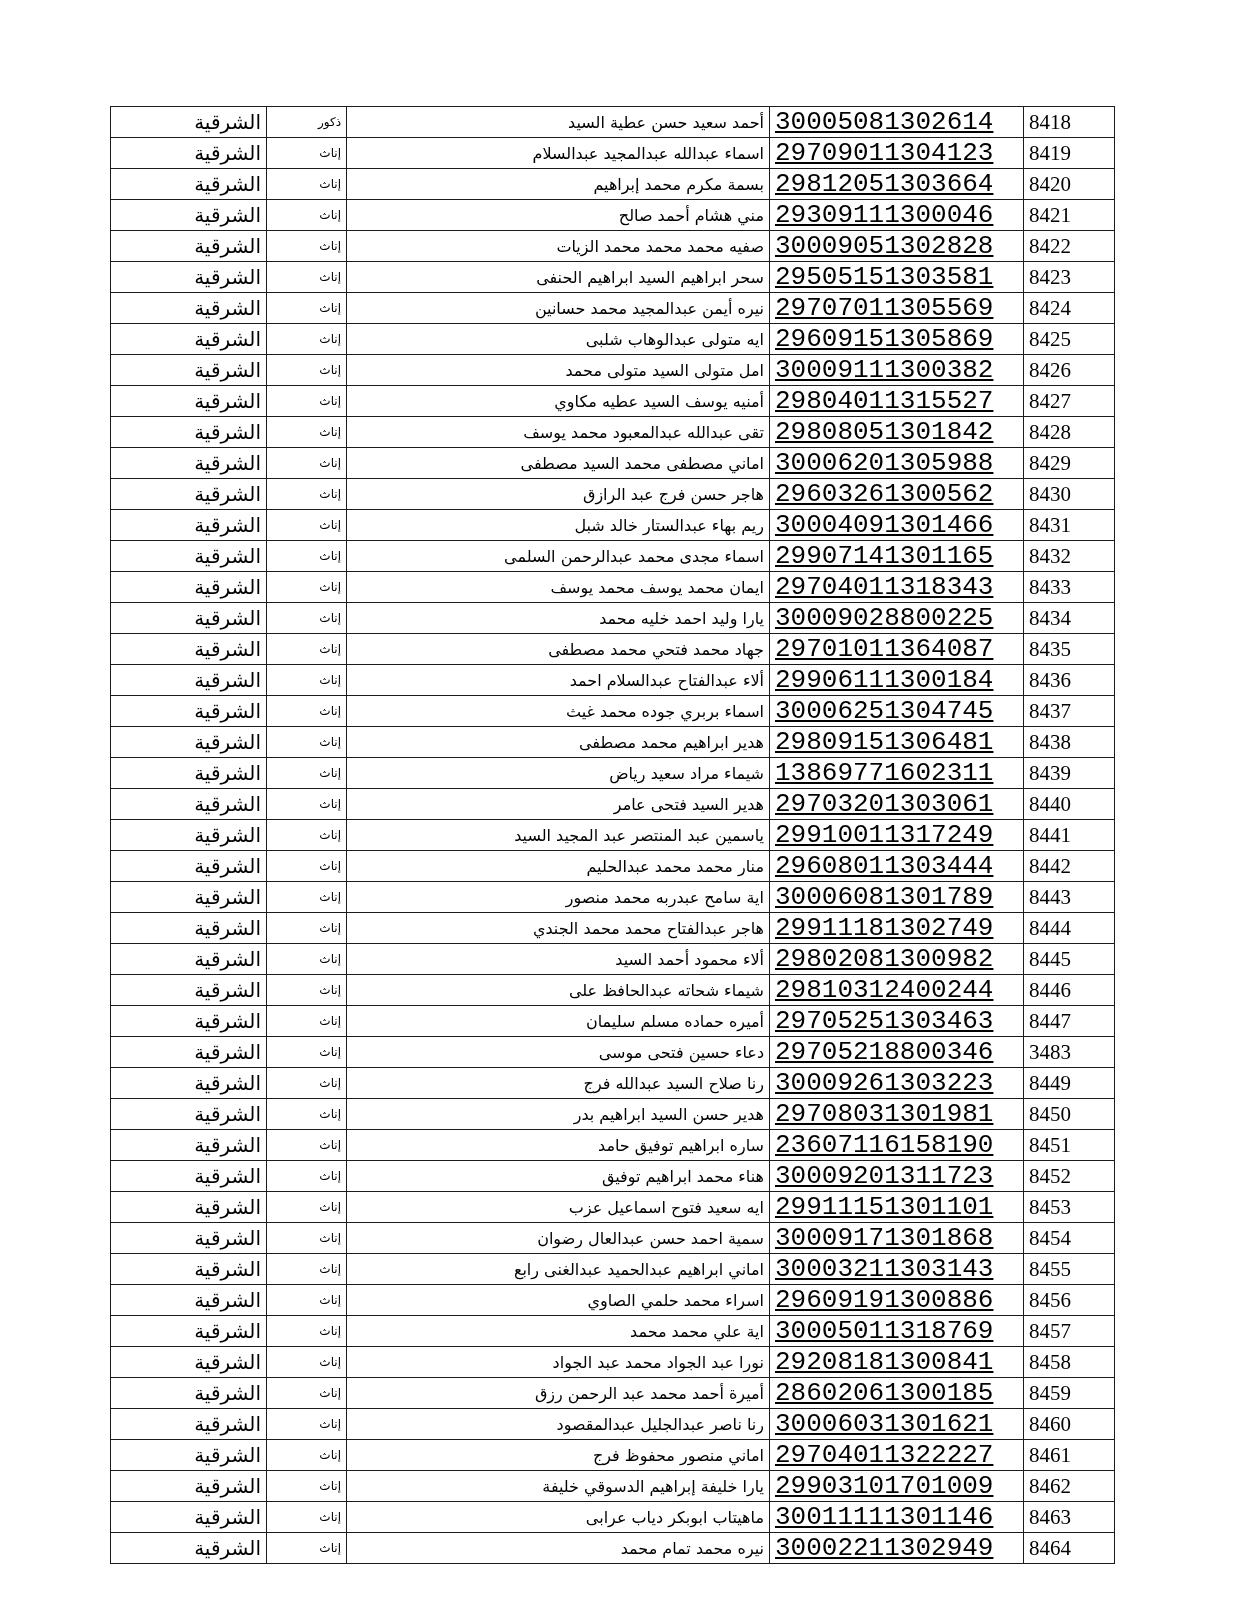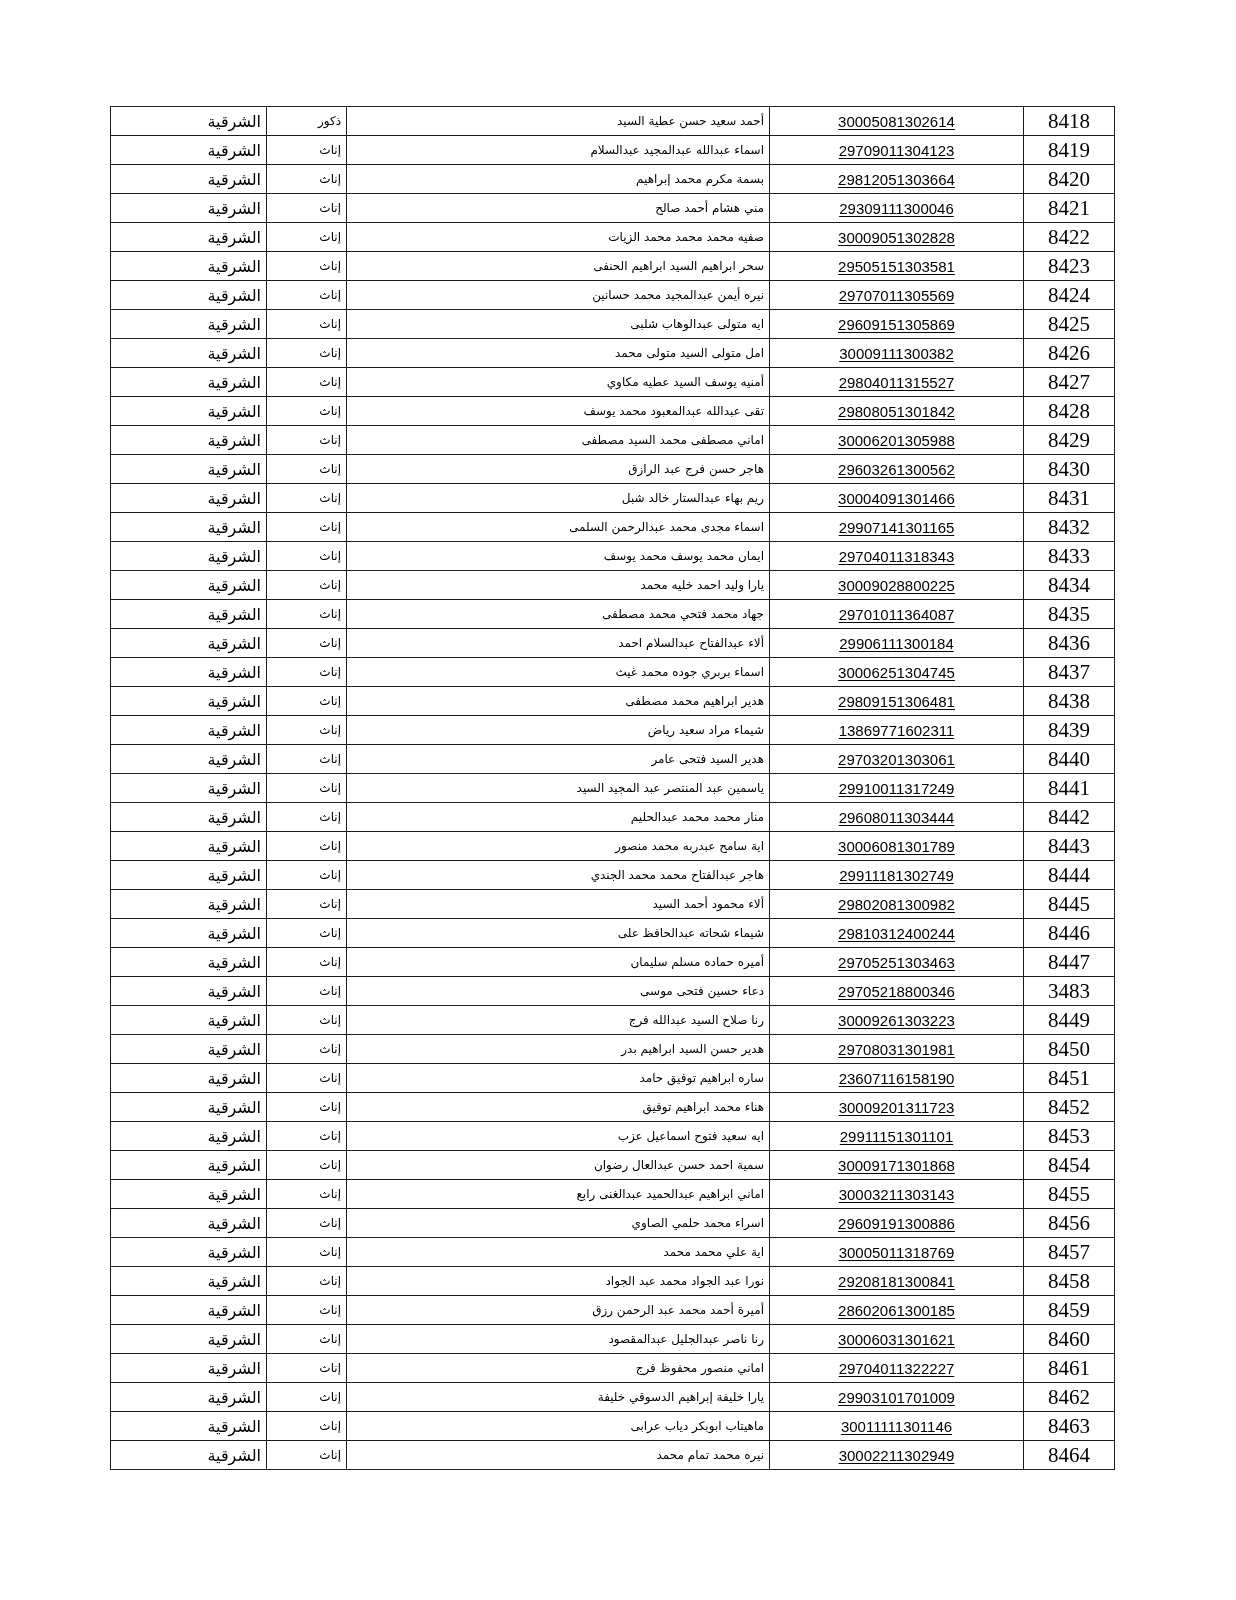--- a/index.html
+++ b/index.html
@@ -33,49 +33,48 @@
 
   table.records td {
     border: 1px solid #1b1b1b;
     height: 28px;
     padding: 0 5px;
     vertical-align: middle;
     white-space: nowrap;
     overflow: hidden;
   }
   td.cell-serial {
-    text-align: center;
     font-family: "Liberation Serif", serif;
     font-size: 21px;
     direction: ltr;
   }
   td.cell-nid {
-    text-align: center;
+    text-align: left;
     direction: ltr;
     padding-right: 7px;
-    font-family: Liberation Sans, sans-serif;
-    font-size: 15px;
+    font-family: Liberation Mono, monospace;
+    font-size: 26px;
   }
   td.cell-nid .nid-text {
     text-decoration: underline;
     text-underline-offset: 2px;
   }
   td.cell-name {
     text-align: right;
-    font-size: 12px;
+    font-size: 16px;
     padding-right: 4px;
   }
   td.cell-gender {
     text-align: right;
     font-size: 12px;
     padding-right: 4px;
   }
   td.cell-gov {
     text-align: right;
-    font-size: 16px;
+    font-size: 20px;
     padding-right: 4px;
     margin-left: 8px;
   }
 </style>
 </head>
 <body>
 
 <div class="page">
   <table class="records" dir="rtl">
     <colgroup>

